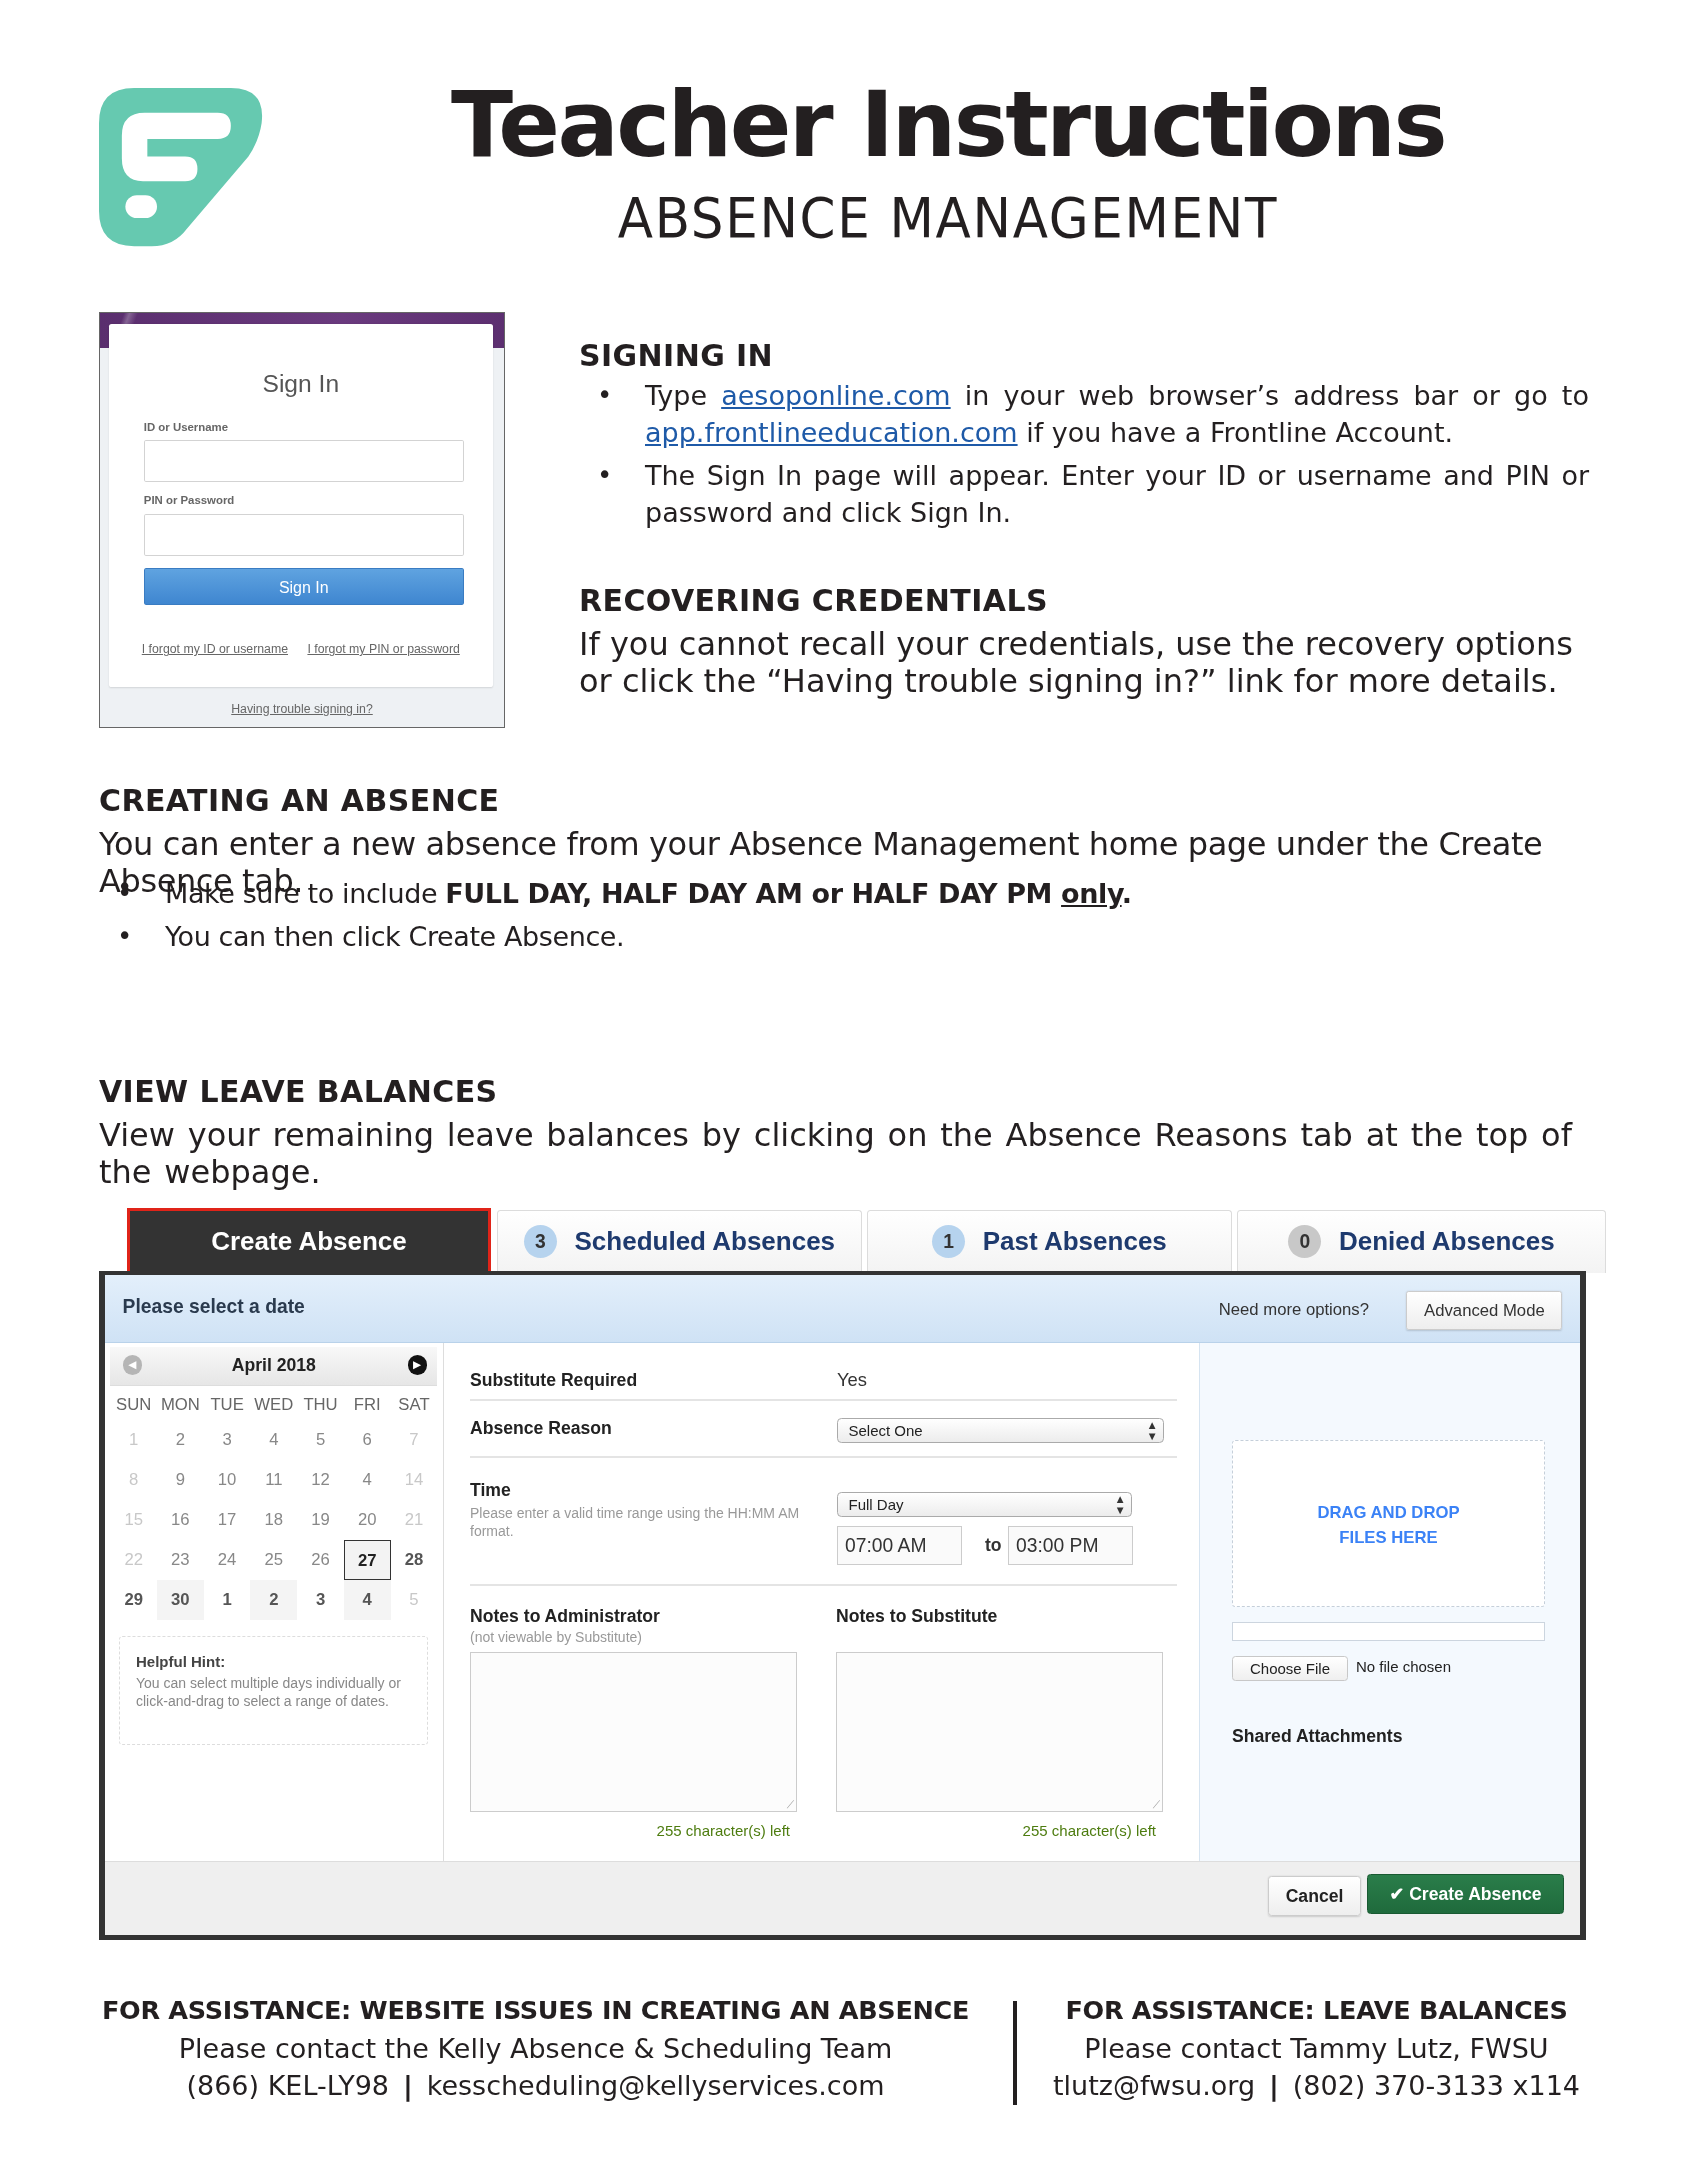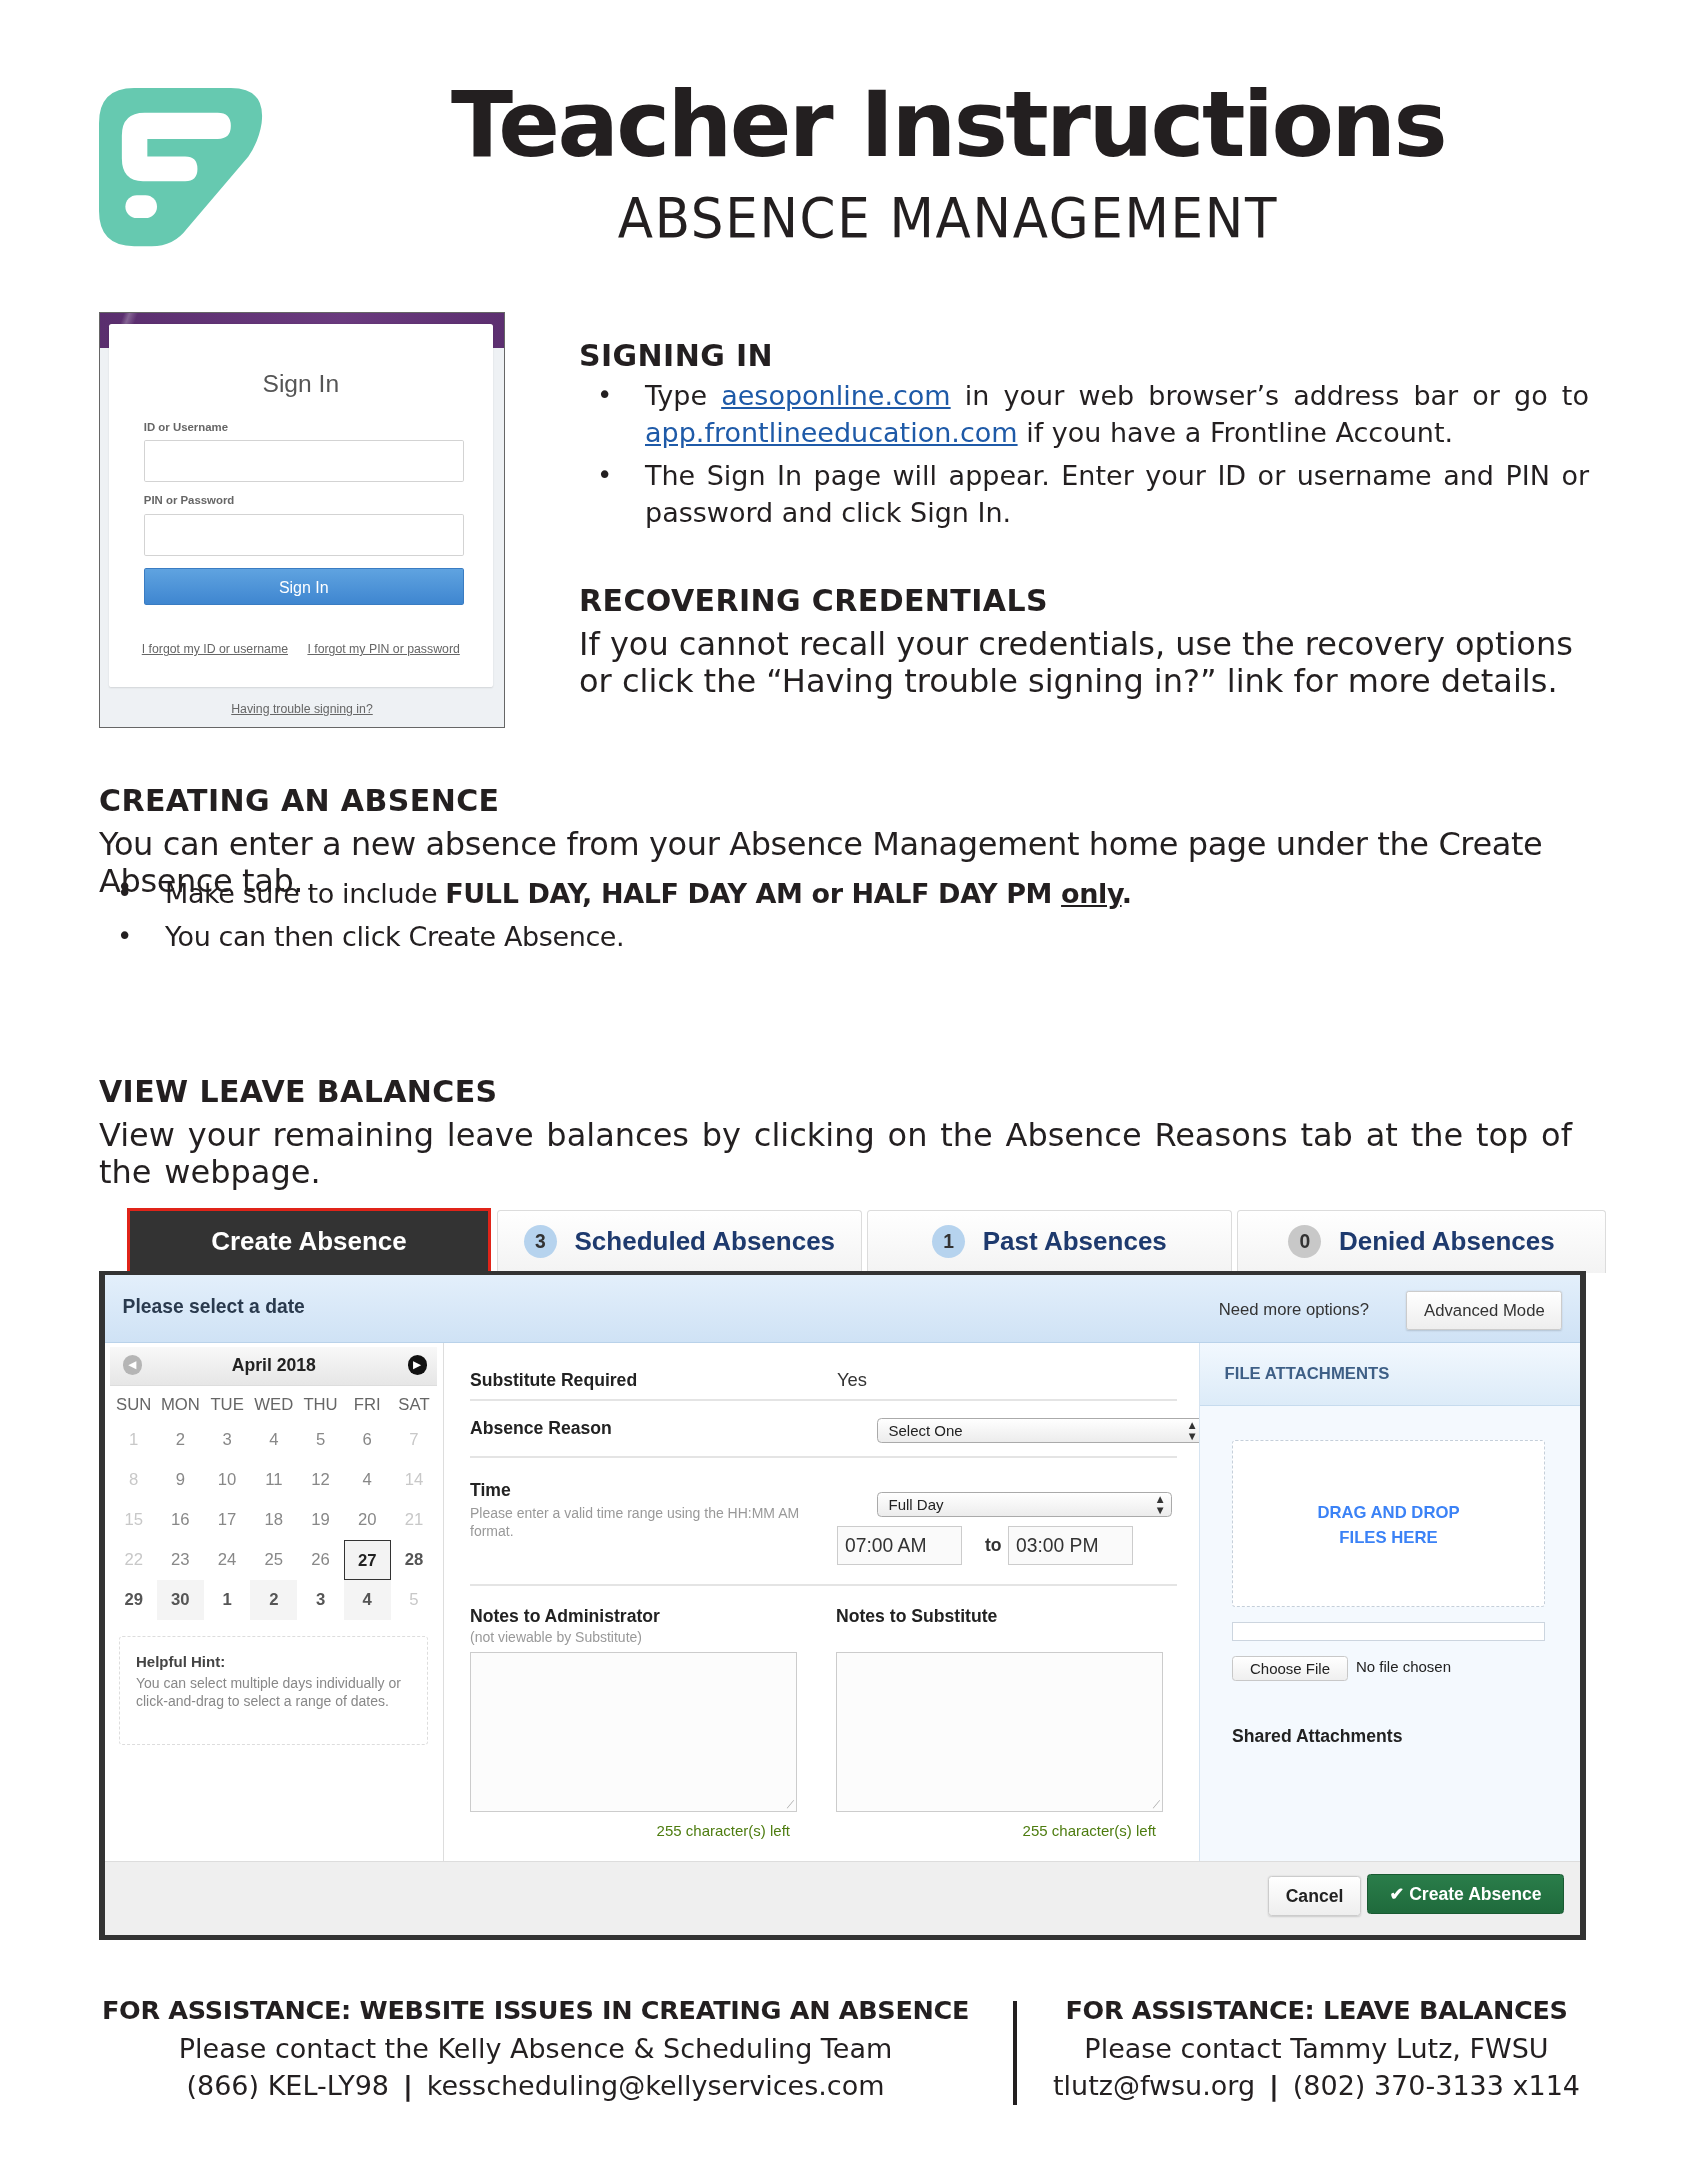--- a/index.html
+++ b/index.html
@@ -100,21 +100,21 @@
   .hint .h { font-size: 15px; font-weight: bold; color: #444; margin-bottom: 5.3px; }
   .hint .t { font-size: 14px; color: #888; line-height: 17.6px; }
 
   
   .form-col { position: absolute; left: 339px; top: 68px; width: 755px; height: 518px; background: #fff; }
   .frow-label { position: absolute; font-size: 17.6px; font-weight: bold; color: #222; }
   .frow-sub { position: absolute; font-size: 14px; color: #999; line-height: 17.6px; }
   .frow-val { position: absolute; font-size: 18.4px; color: #333; }
   .hr { position: absolute; left: 26px; width: 707px; height: 1.8px; background: #e4e4e4; }
   .select { position: absolute; height: 24.6px; border: 0.9px solid #aaa; border-radius: 4.4px;
-            background: linear-gradient(#ffffff,#ececec); font-size: 15px; color: #222; padding-left: 10.5px; line-height: 23px; margin-left: 40px; }
+            background: linear-gradient(#ffffff,#ececec); font-size: 15px; color: #222; padding-left: 10.5px; line-height: 23px; }
   .select .arr { position: absolute; right: 5.3px; top: 0; font-size: 11.4px; color: #333; line-height: 11.4px; padding-top:0.9px; }
   .tinput { position: absolute; height: 39px; border: 0.9px solid #ccc; background: #fafafa;
             font-size: 19.3px; color: #333; padding-left: 7px; line-height: 37px; }
   .to { position: absolute; font-size: 17.6px; font-weight: bold; color: #333; }
   .textarea { position: absolute; border: 0.9px solid #ccc; background: #fcfcfc; }
   .textarea::after { content: "⟋"; position: absolute; right: 1.8px; bottom: 0px; font-size: 10.5px; color: #999; }
   .charleft { position: absolute; font-size: 15px; color: #4d7c0f; text-align: right; }
 
   
   .att-col { position: absolute; left: 1094px; top: 68px; width: 381px; height: 518px;
@@ -334,23 +334,20 @@
         <div class="frow-sub" style="left:26px; top:286px;">(not viewable by Substitute)</div>
         <div class="textarea" style="left:26px; top:309px; width:327px; height:160px;"></div>
         <div class="charleft" style="left:26px; top:479px; width:320px;">255 character(s) left</div>
 
         <div class="frow-label" style="left:392px; top:263px;">Notes to Substitute</div>
         <div class="textarea" style="left:392px; top:309px; width:327px; height:160px;"></div>
         <div class="charleft" style="left:392px; top:479px; width:320px;">255 character(s) left</div>
       </div>
 
       <div class="att-col">
-        <div class="att-head">
-          <span>FILE ATTACHMENTS</span>
-        </div>
         <div class="drop">
           <div>DRAG AND DROP</div>
           <div>FILES HERE</div>
         </div>
         <div class="progress"></div>
         <div class="choose">Choose File</div>
         <div class="nofile">No file chosen</div>
         <div class="shared">Shared Attachments</div>
       </div>
 

